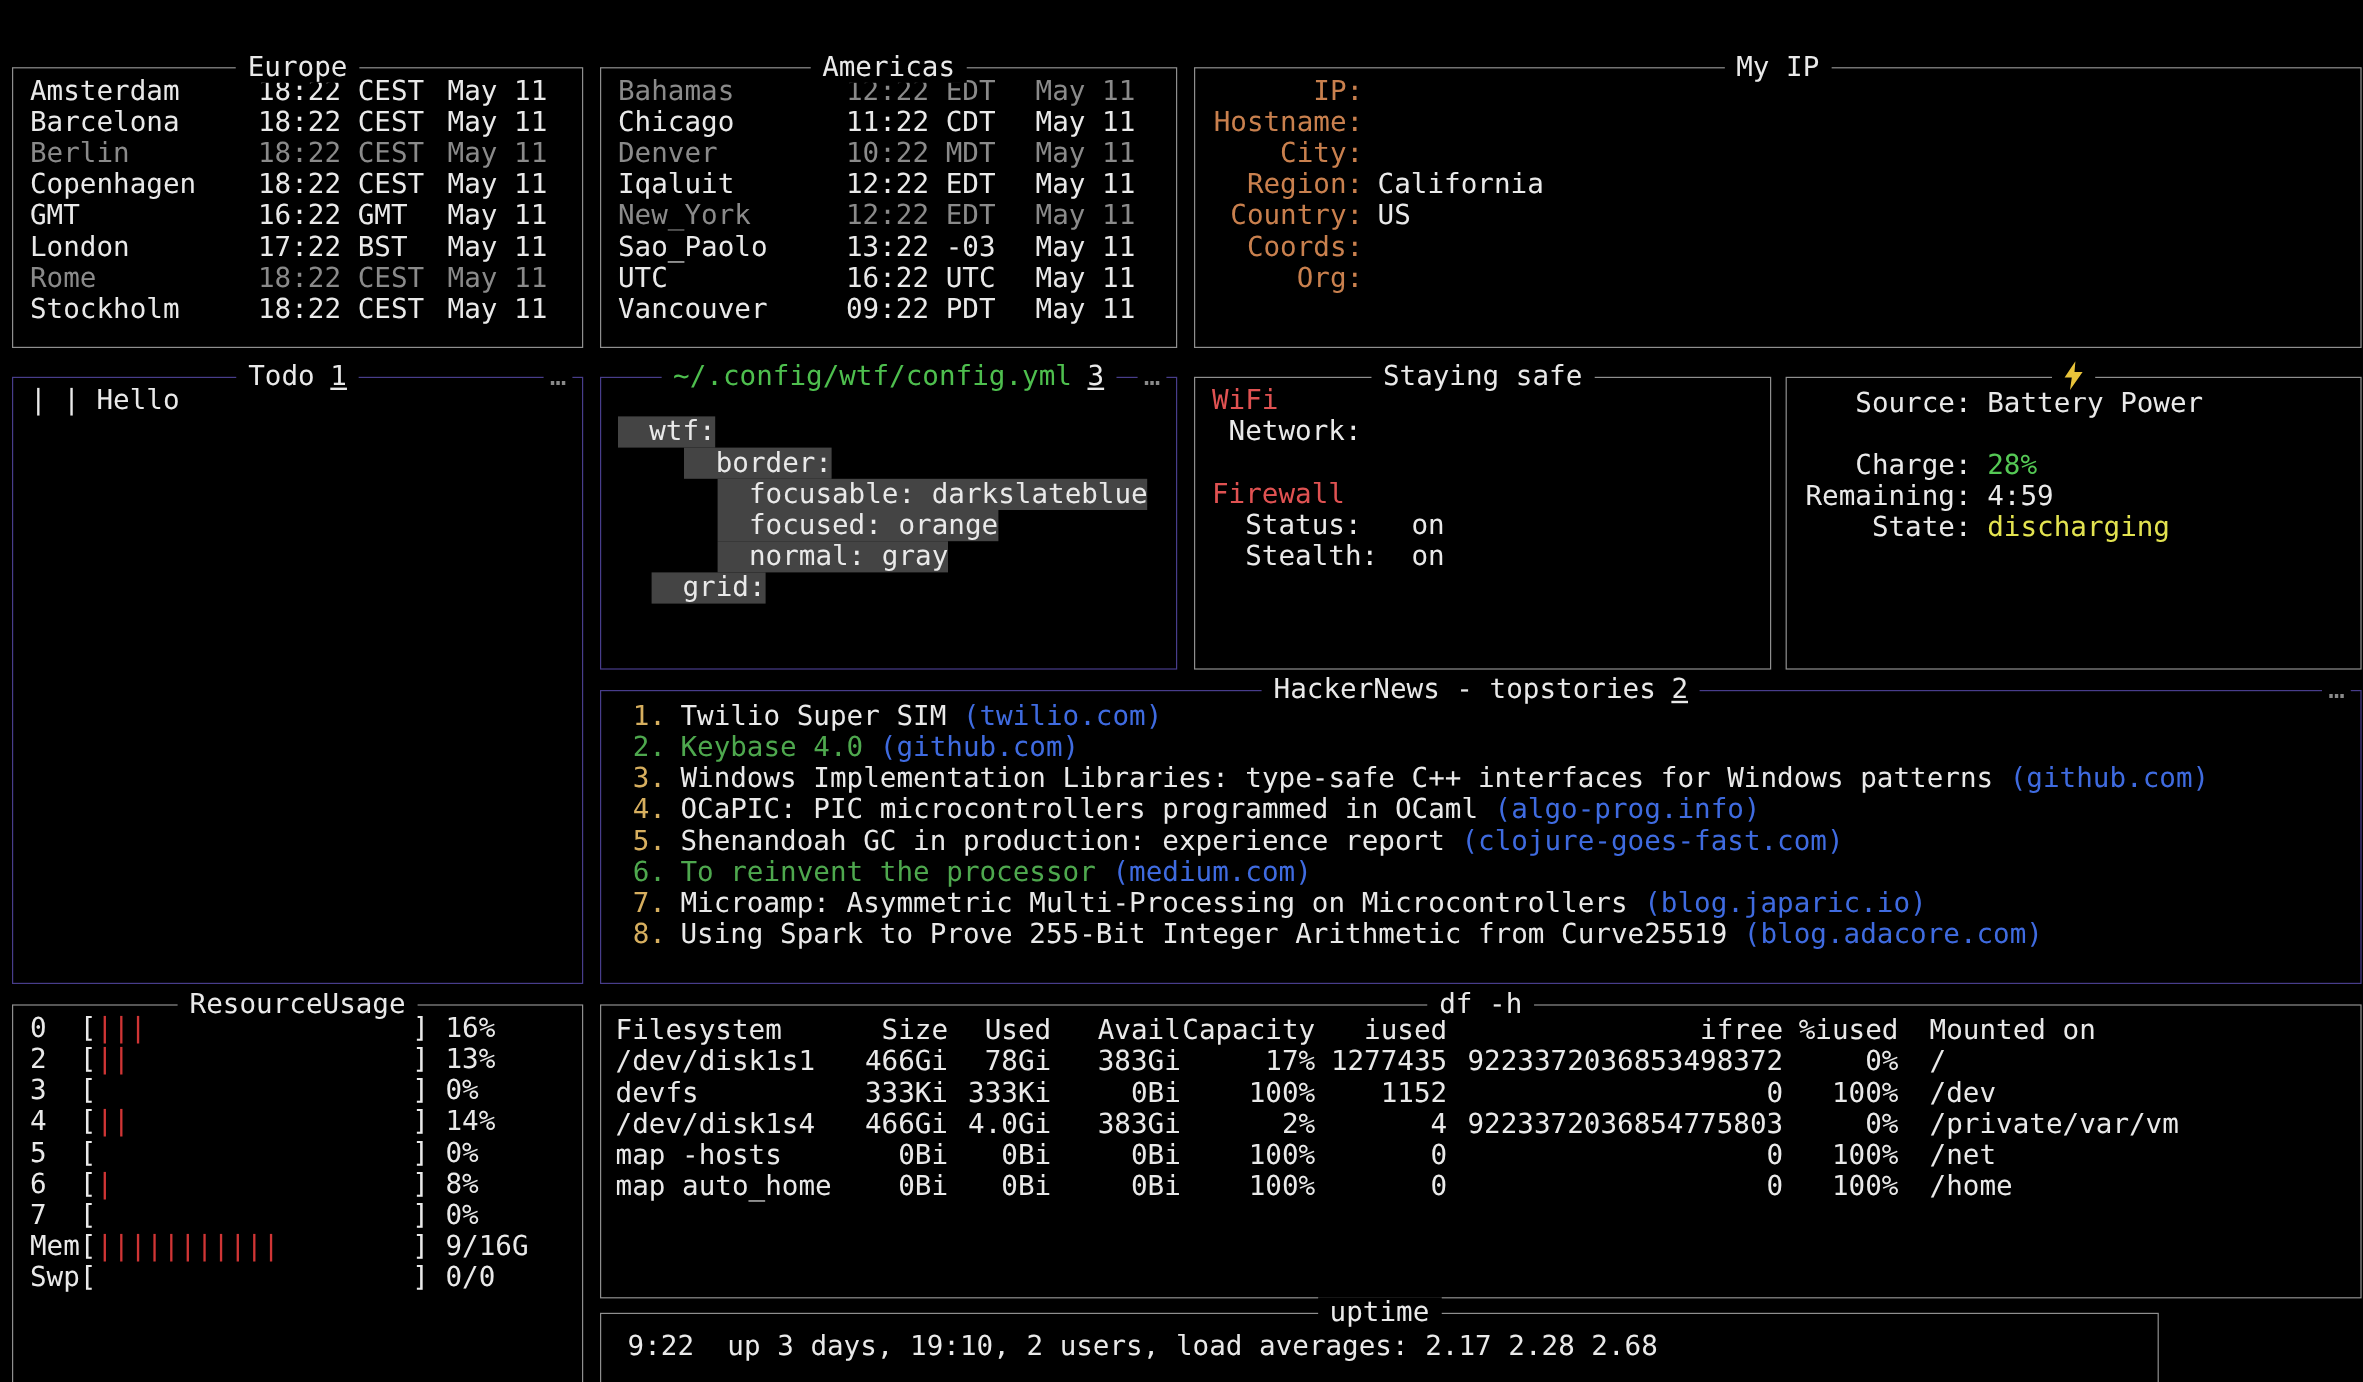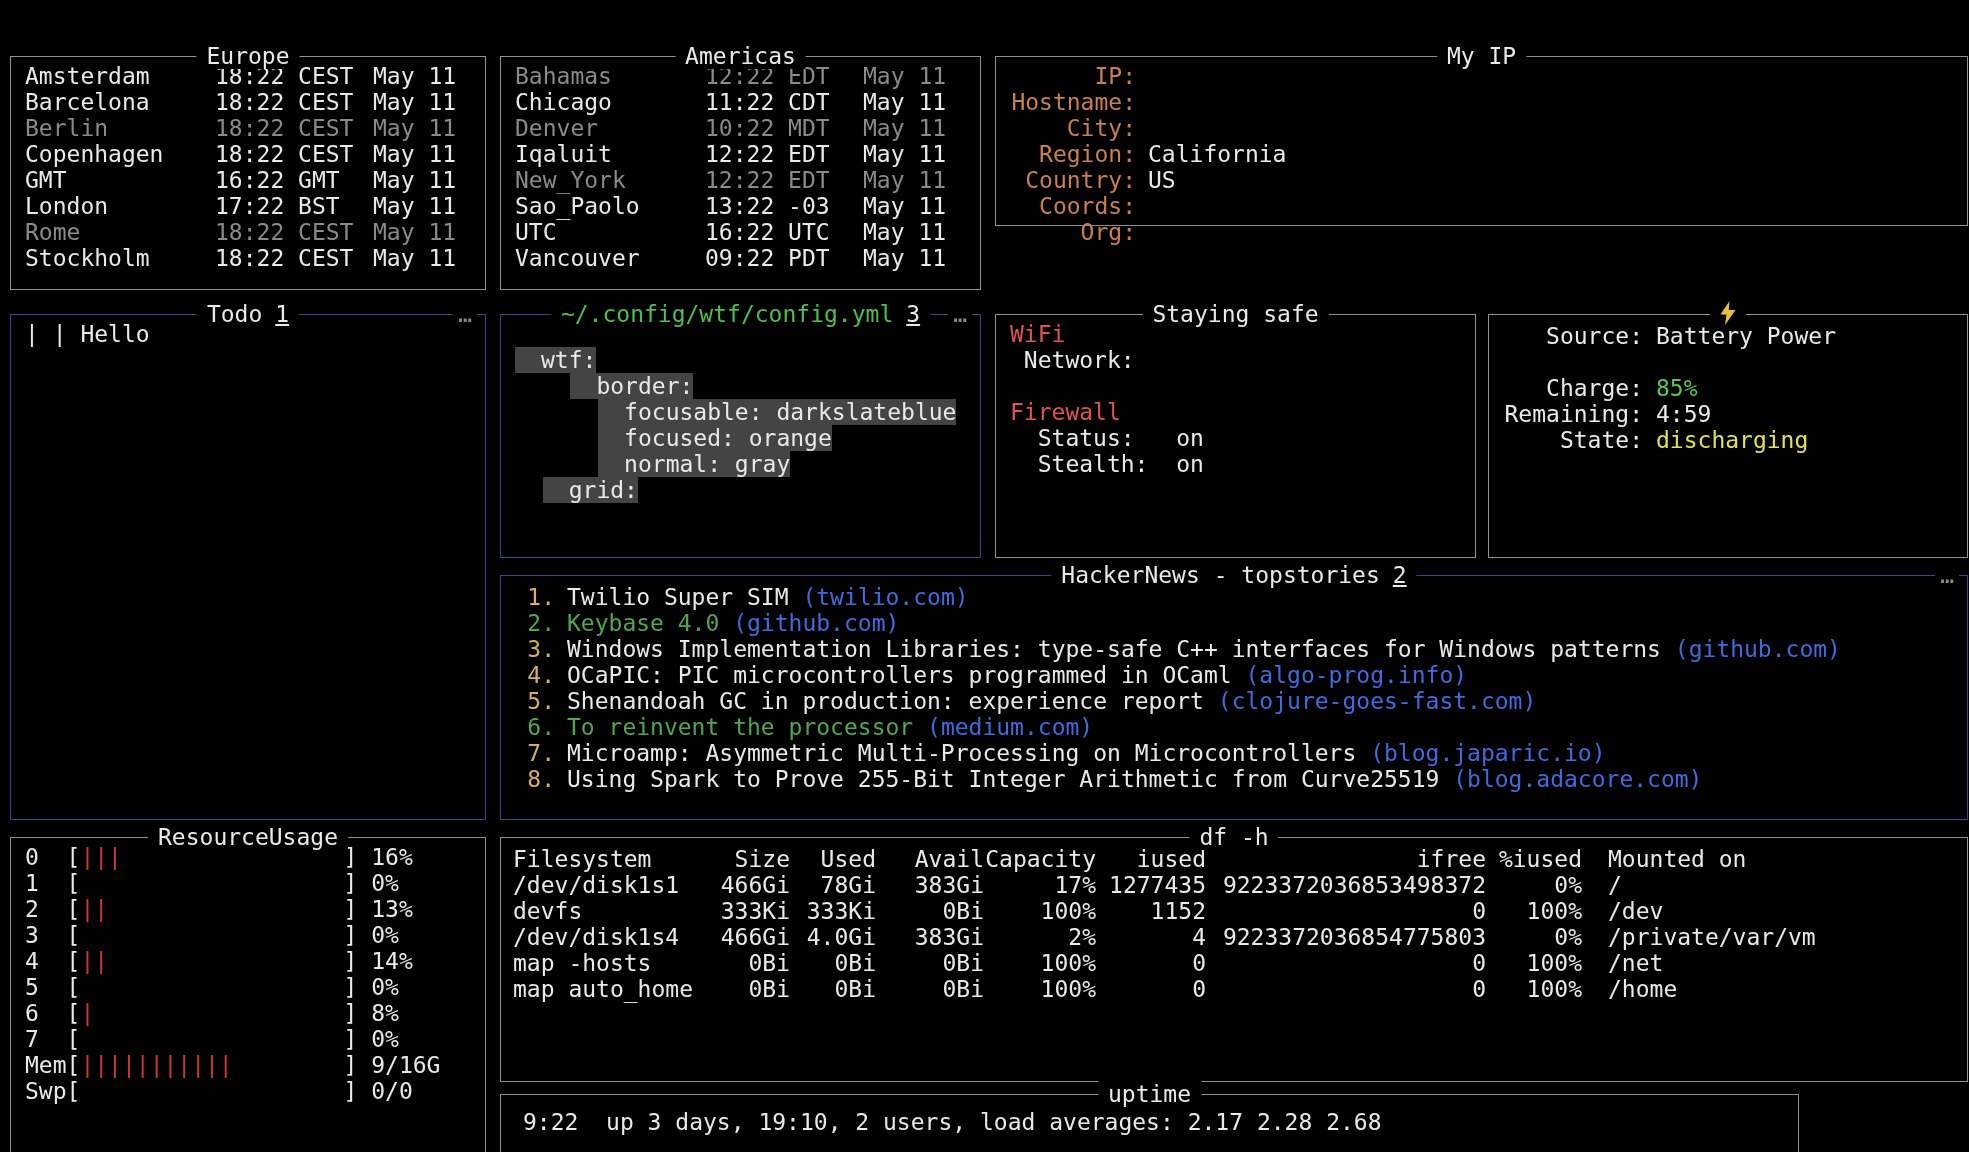--- a/index.html
+++ b/index.html
@@ -102,21 +102,21 @@
         <div class="clock-row"><span class="c-name">Chicago</span><span class="c-time">11:22 CDT</span><span class="c-date">May 11</span></div>
         <div class="clock-row dim"><span class="c-name">Denver</span><span class="c-time">10:22 MDT</span><span class="c-date">May 11</span></div>
         <div class="clock-row"><span class="c-name">Iqaluit</span><span class="c-time">12:22 EDT</span><span class="c-date">May 11</span></div>
         <div class="clock-row dim"><span class="c-name">New_York</span><span class="c-time">12:22 EDT</span><span class="c-date">May 11</span></div>
         <div class="clock-row"><span class="c-name">Sao_Paolo</span><span class="c-time">13:22 -03</span><span class="c-date">May 11</span></div>
         <div class="clock-row"><span class="c-name">UTC</span><span class="c-time">16:22 UTC</span><span class="c-date">May 11</span></div>
         <div class="clock-row"><span class="c-name">Vancouver</span><span class="c-time">09:22 PDT</span><span class="c-date">May 11</span></div>
       </div>
   </section>
 
-  <section class="panel" id="myip" style="left:995px; top:12px; width:973px; height:170px;">
+  <section class="panel" id="myip" style="left:995px; top:12px; width:973px; height:234px;">
     <div class="panel-title">
       <span>My IP</span>
     </div>
     <div class="content" id="myip-rows">
         <div class="ip-row"><span class="ip-label">IP:</span><span class="ip-value"></span></div>
         <div class="ip-row"><span class="ip-label">Hostname:</span><span class="ip-value"></span></div>
         <div class="ip-row"><span class="ip-label">City:</span><span class="ip-value"></span></div>
         <div class="ip-row"><span class="ip-label">Region:</span><span class="ip-value">California</span></div>
         <div class="ip-row"><span class="ip-label">Country:</span><span class="ip-value">US</span></div>
         <div class="ip-row"><span class="ip-label">Coords:</span><span class="ip-value"></span></div>
@@ -168,21 +168,21 @@
     <div class="panel-title">
       <span class="bolt-wrap">
         <svg width="16" height="24" viewBox="0 0 10 16">
             <polygon points="6,0 0,9 4,9 3,16 10,6 5.5,6" fill="#e8c33a"></polygon>
           </svg>
       </span>
     </div>
     <div class="content" id="battery-rows">
         <div class="bat-row"><span class="bat-label">Source:</span><span class="bat-value fg">Battery Power</span></div>
         <div class="bat-row"><span class="bat-label"></span><span class="bat-value fg"></span></div>
-        <div class="bat-row"><span class="bat-label">Charge:</span><span class="bat-value green">85%</span></div>
+        <div class="bat-row"><span class="bat-label">Charge:</span><span class="bat-value green">28%</span></div>
         <div class="bat-row"><span class="bat-label">Remaining:</span><span class="bat-value fg">4:59</span></div>
         <div class="bat-row"><span class="bat-label">State:</span><span class="bat-value yellow">discharging</span></div>
       </div>
   </section>
 
   <section class="panel focusable" id="hackernews" style="left:500px; top:531px; width:1468px; height:245px;">
     <div class="panel-title">
       <span>HackerNews - topstories</span><span class="focus-num">2</span>
     </div>
     <div class="more">…</div>
@@ -197,21 +197,20 @@
         <div class="hn-item"><span class="hn-num">8.</span><span class="hn-title">Using Spark to Prove 255-Bit Integer Arithmetic from Curve25519</span><span class="hn-domain"> (blog.adacore.com)</span></div>
       </div>
   </section>
 
   <section class="panel" id="resources" style="left:10px; top:793px; width:476px; height:349px;">
     <div class="panel-title">
       <span>ResourceUsage</span>
     </div>
     <div class="content" id="res-rows">
         <div class="res-row"><span>0  [</span><span class="res-bar">|||</span><span>                ] </span><span>16%</span></div>
-        <div class="res-row"><span>1  [</span><span class="res-bar"></span><span>                   ] </span><span>0%</span></div>
         <div class="res-row"><span>2  [</span><span class="res-bar">||</span><span>                 ] </span><span>13%</span></div>
         <div class="res-row"><span>3  [</span><span class="res-bar"></span><span>                   ] </span><span>0%</span></div>
         <div class="res-row"><span>4  [</span><span class="res-bar">||</span><span>                 ] </span><span>14%</span></div>
         <div class="res-row"><span>5  [</span><span class="res-bar"></span><span>                   ] </span><span>0%</span></div>
         <div class="res-row"><span>6  [</span><span class="res-bar">|</span><span>                  ] </span><span>8%</span></div>
         <div class="res-row"><span>7  [</span><span class="res-bar"></span><span>                   ] </span><span>0%</span></div>
         <div class="res-row"><span>Mem[</span><span class="res-bar">|||||||||||</span><span>        ] </span><span>9/16G</span></div>
         <div class="res-row"><span>Swp[</span><span class="res-bar"></span><span>                   ] </span><span>0/0</span></div>
       </div>
   </section>

